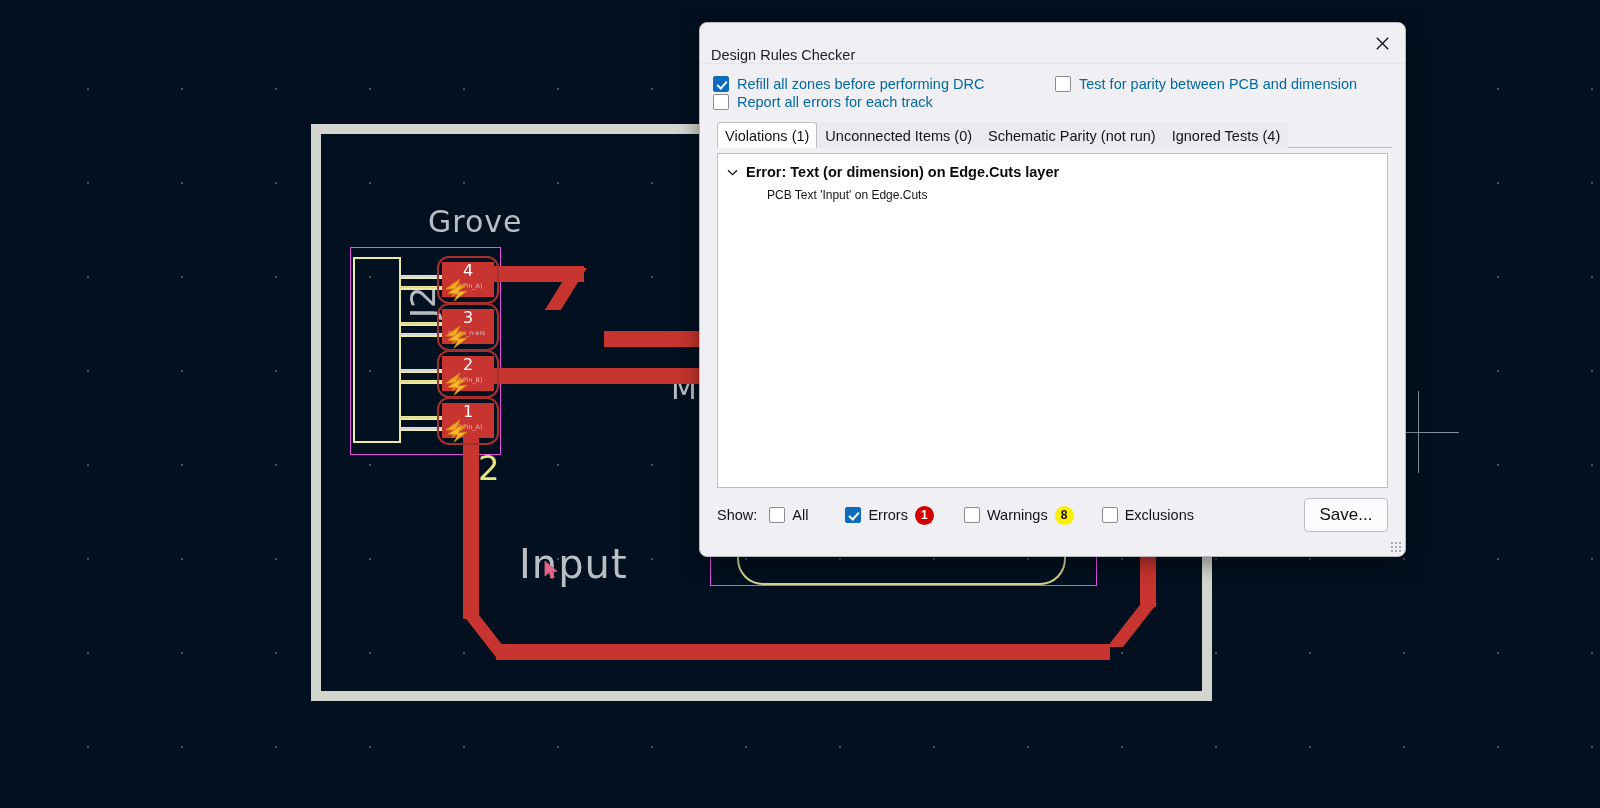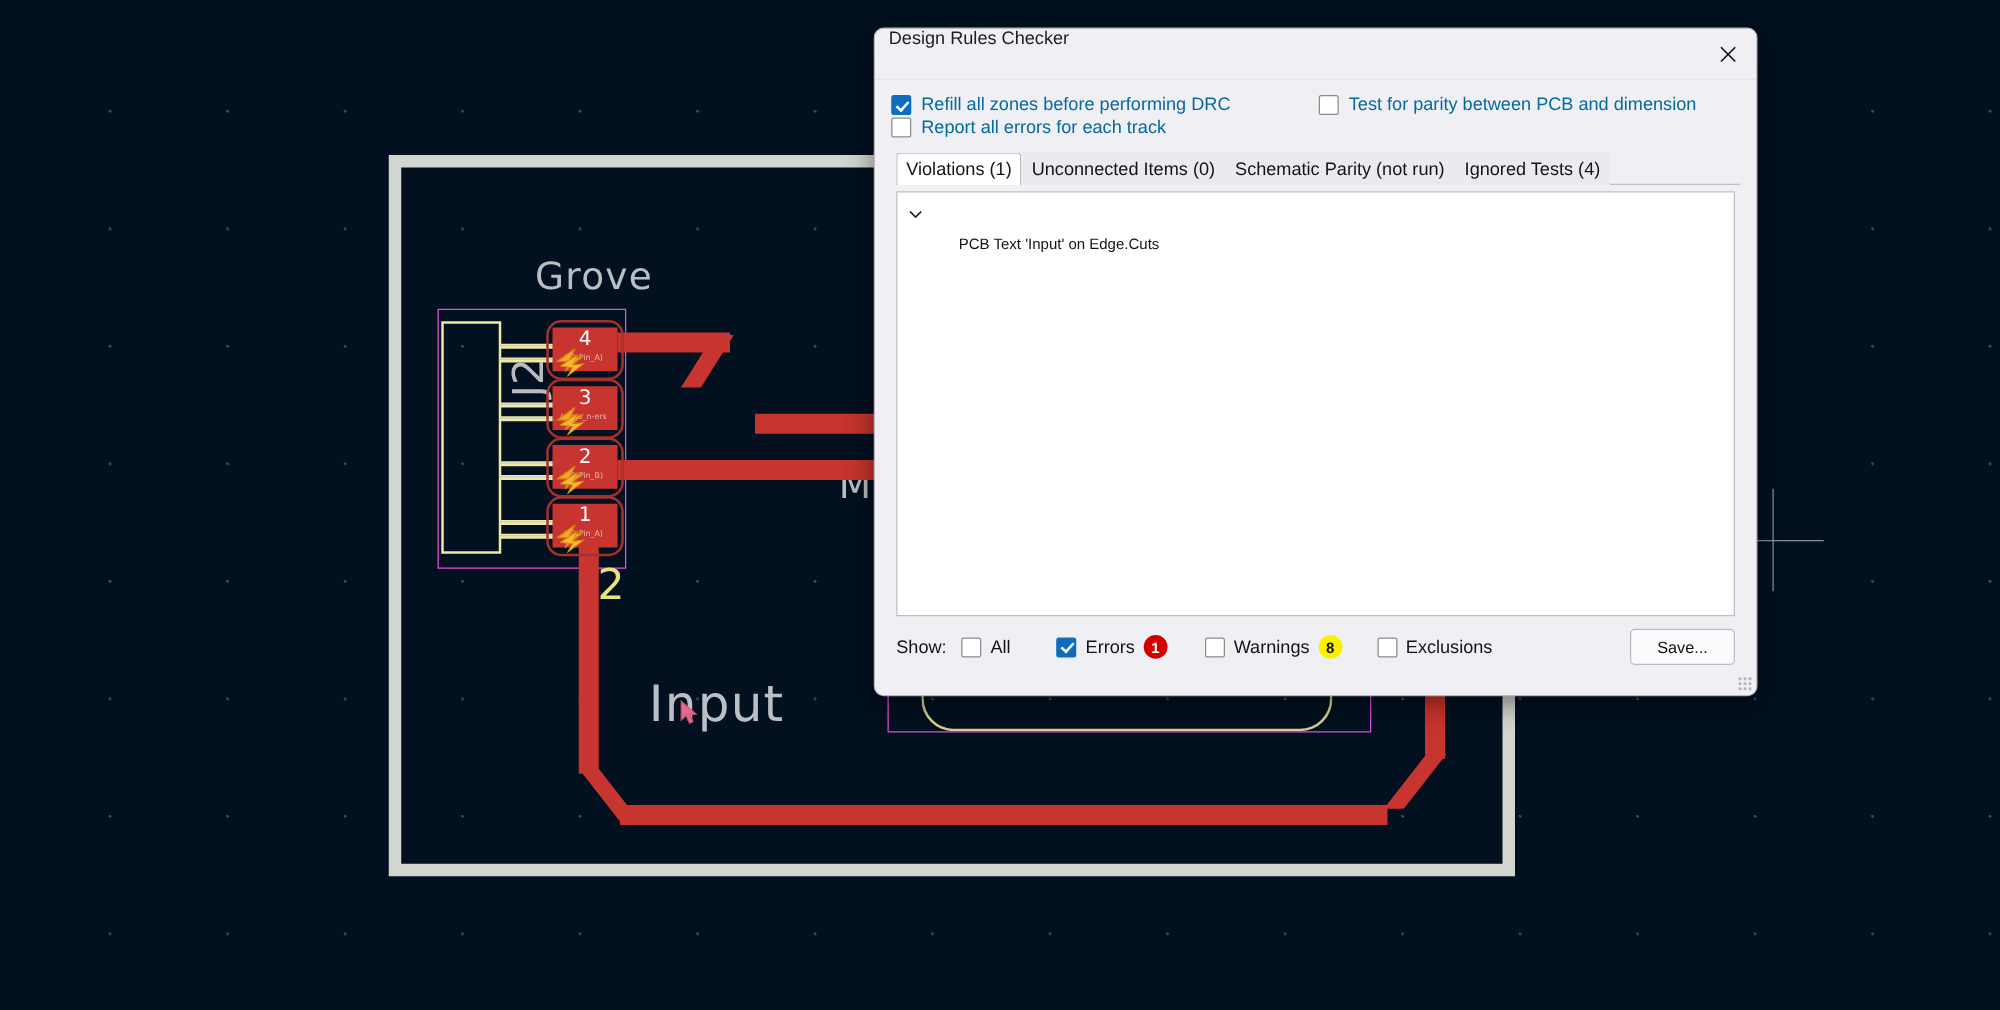--- a/index.html
+++ b/index.html
@@ -131,21 +131,21 @@
     background: #f0eff3;
     border-radius: 8px;
     border: 1px solid #b9b7bd;
     box-shadow: 0 6px 22px rgba(0,0,0,0.45);
     display: flex; flex-direction: column;
     overflow: hidden;
   }
   .dlg-titlebar {
     height: 41px; flex: none;
     background: #f0eff3;
-    display: flex; align-items: flex-start;
+    display: flex; align-items: flex-end;
     padding: 0 0 0 11px;
     border-bottom: 1px solid #e6e4e9;
     position: relative;
   }
   .dlg-title { font-size: 14.5px; color: #1d1d1f; }
   .dlg-close {
     position: absolute; right: 0; top: 0;
     width: 46px; height: 41px;
     display: flex; align-items: center; justify-content: center;
     cursor: pointer; font-size: 18px; color: #1d1d1f;
@@ -234,21 +234,21 @@
     width: 19px; height: 19px; border-radius: 50%;
     font-size: 12px; font-weight: bold;
     display: flex; align-items: center; justify-content: center;
     flex: none;
   }
   .badge-error { background: #d40000; color: #fff; }
   .badge-warn { background: #fbf000; color: #111; }
 
   .btn-row { display: flex; align-items: center; }
   .btn {
-    font-size: 13px; color: #101010;
+    font-size: 17px; color: #101010;
     background: #fbfbfd;
     border: 1px solid #bdbbc1;
     border-radius: 4px;
     padding: 6px 14px;
     cursor: pointer; white-space: nowrap;
     font-family: "Liberation Sans", sans-serif;
   }
   .btn.default {
     border: 2px solid #1364b8;
     padding: 5px 13px;
@@ -401,20 +401,21 @@
       <div class="tab">Ignored Tests (4)</div>
     </div>
 
     <div class="results-panel">
       <div class="viol-group">
         <span class="twisty">
           <svg width="11" height="7" viewBox="0 0 11 7">
               <path d="M1 1.2 L5.5 5.6 L10 1.2" stroke="#16161a" stroke-width="1.3" fill="none"></path>
             </svg>
         </span>
+        <span class="viol-title">Error: Text (or dimension) on Edge.Cuts layer</span>
       </div>
       <div class="viol-item">PCB Text 'Input' on Edge.Cuts</div>
     </div>
   </div>
 
   <div class="dlg-footer">
     <div class="show-row">
       <span class="show-label">Show:</span>
 
       <span class="show-item" style="margin-right:37px;">

